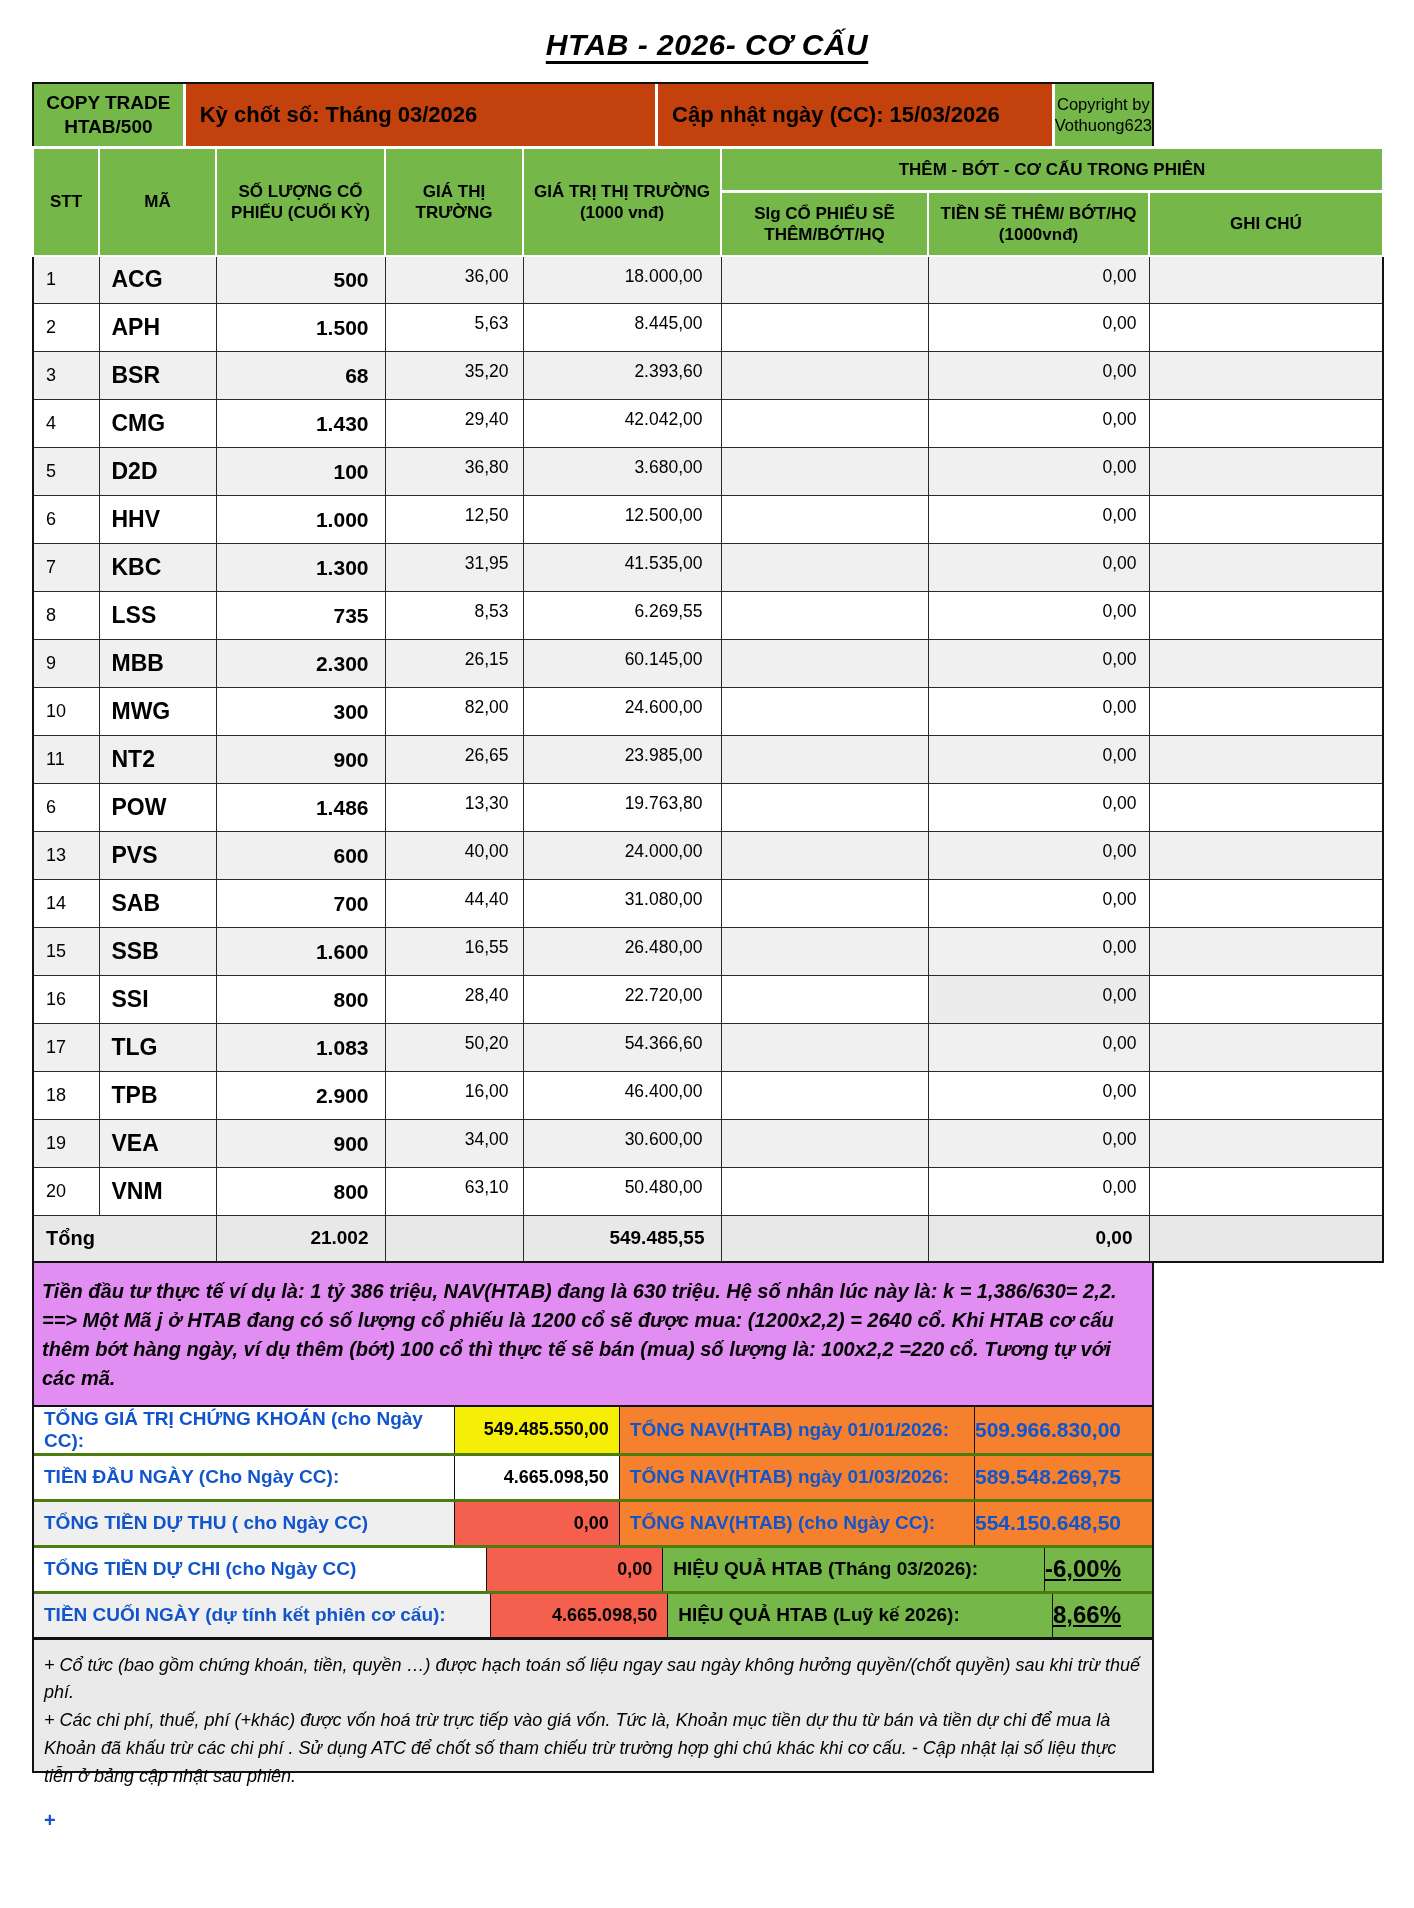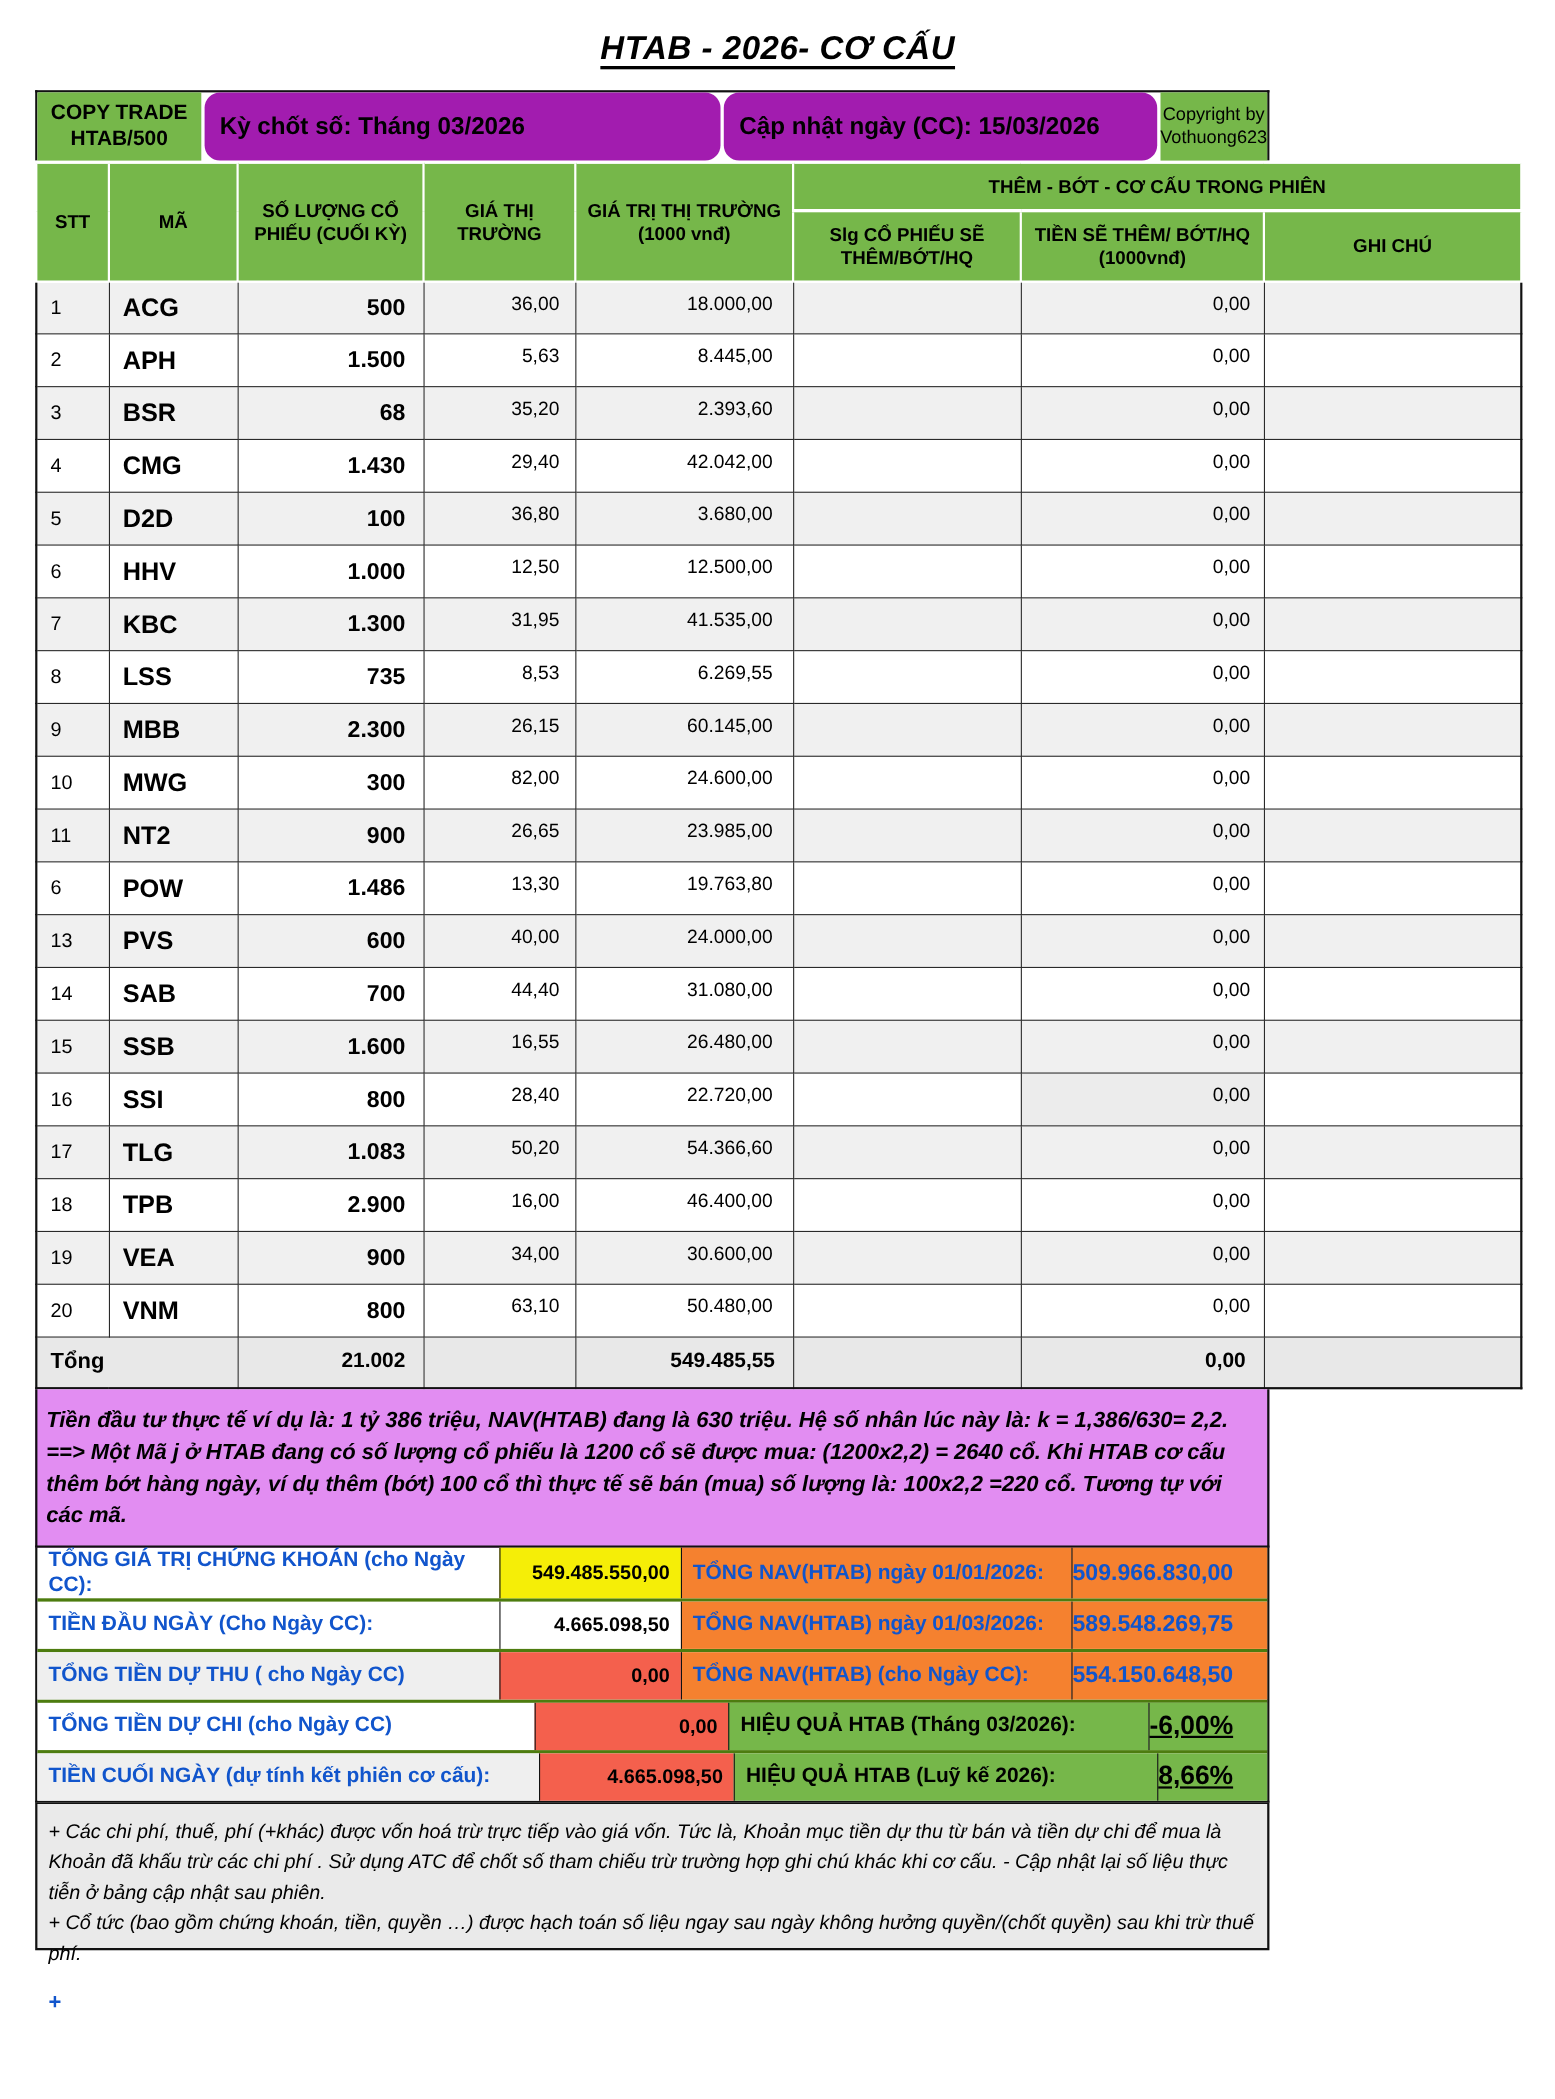--- a/index.html
+++ b/index.html
@@ -20,21 +20,21 @@
     text-underline-offset:6px;
     padding-top:28px;
     margin-bottom:20px;
     letter-spacing:.5px;
   }
 
   
   .band { display:flex; gap:3px; background:#fff; border:2px solid #111; border-bottom:none; }
   .band-cell { height:62px; display:flex; flex-direction:column; justify-content:center; }
   .band-green { background:#76b74a; }
-  .band-yellow { background:#a21caf;border-radius:14px; }
+  .band-yellow { background:#c2410c; }
   .cell-copytrade { width:179px; text-align:center; font-weight:bold; font-size:19px; line-height:1.25; }
   .cell-period  { width:562px; font-weight:bold; font-size:22px; padding-left:14px; }
   .cell-updated { width:471px; font-weight:bold; font-size:22px; padding-left:14px; }
   .cell-copyright { flex:1; text-align:center; font-size:16.5px; line-height:1.3; }
 
   
   table.stock { width:1350px; border-collapse:collapse; table-layout:fixed; border:2px solid #111; }
   table.stock col.c1{width:66px} table.stock col.c2{width:117px}
   table.stock col.c3{width:169px} table.stock col.c4{width:138px}
   table.stock col.c5{width:198px} table.stock col.c6{width:207px}
@@ -414,18 +414,18 @@
     <div class="sum-row">
       <div class="sum-cell l-label bg-gray">TIỀN CUỐI NGÀY (dự tính kết phiên cơ cấu):</div>
       <div class="sum-cell l-value bg-red">4.665.098,50</div>
       <div class="sum-cell r-label bg-green">HIỆU QUẢ HTAB (Luỹ kế 2026):</div>
       <div class="sum-cell r-value perf bg-green">8,66%</div>
     </div>
 
   </div>
 
   <div class="footnotes">
+    <div>+ Cổ tức (bao gồm chứng khoán, tiền, quyền …) được hạch toán số liệu ngay sau ngày không hưởng quyền/(chốt quyền) sau khi trừ thuế phí.</div>
     <div>+ Các chi phí, thuế, phí (+khác) được vốn hoá trừ trực tiếp vào giá vốn. Tức là, Khoản mục tiền dự thu từ bán và tiền dự chi để mua là Khoản đã khấu trừ các chi phí . Sử dụng ATC để chốt số tham chiếu trừ trường hợp ghi chú khác khi cơ cấu. - Cập nhật lại số liệu thực tiễn ở bảng cập nhật sau phiên.</div>
-    <div>+ Cổ tức (bao gồm chứng khoán, tiền, quyền …) được hạch toán số liệu ngay sau ngày không hưởng quyền/(chốt quyền) sau khi trừ thuế phí.</div>
     <span class="plus-link">+</span>
   </div>
 
 </div>
 
 </body></html>

